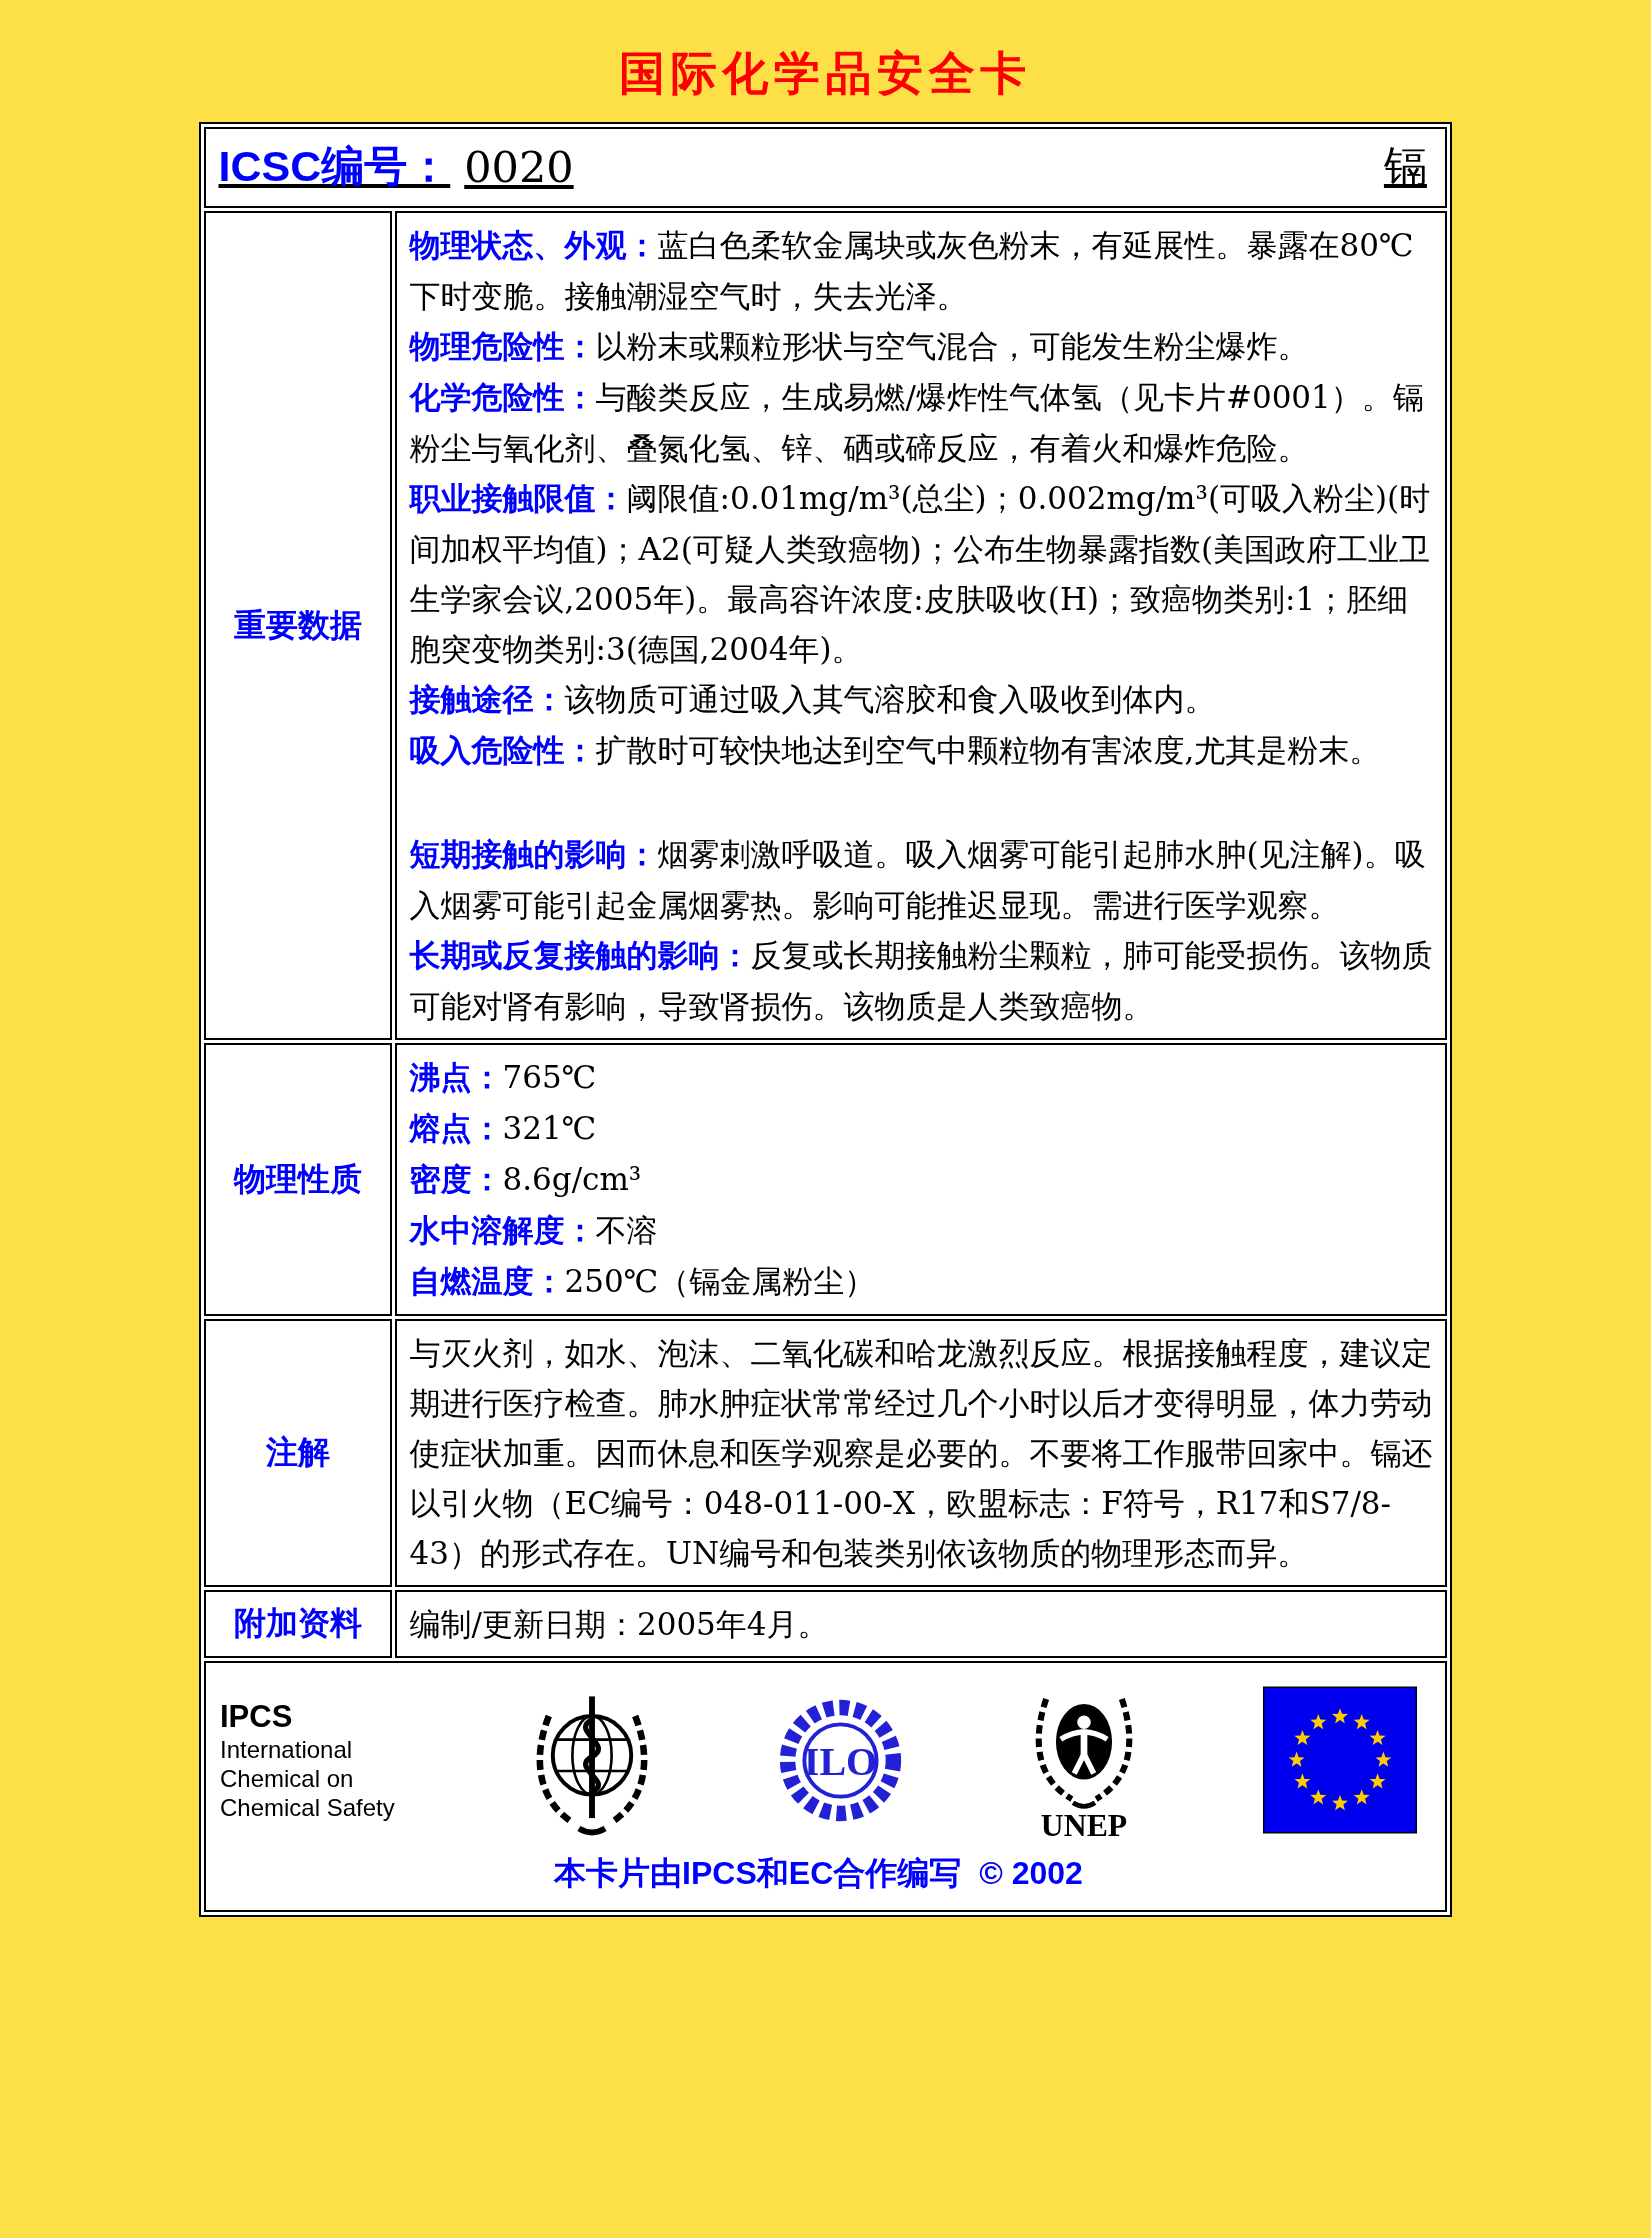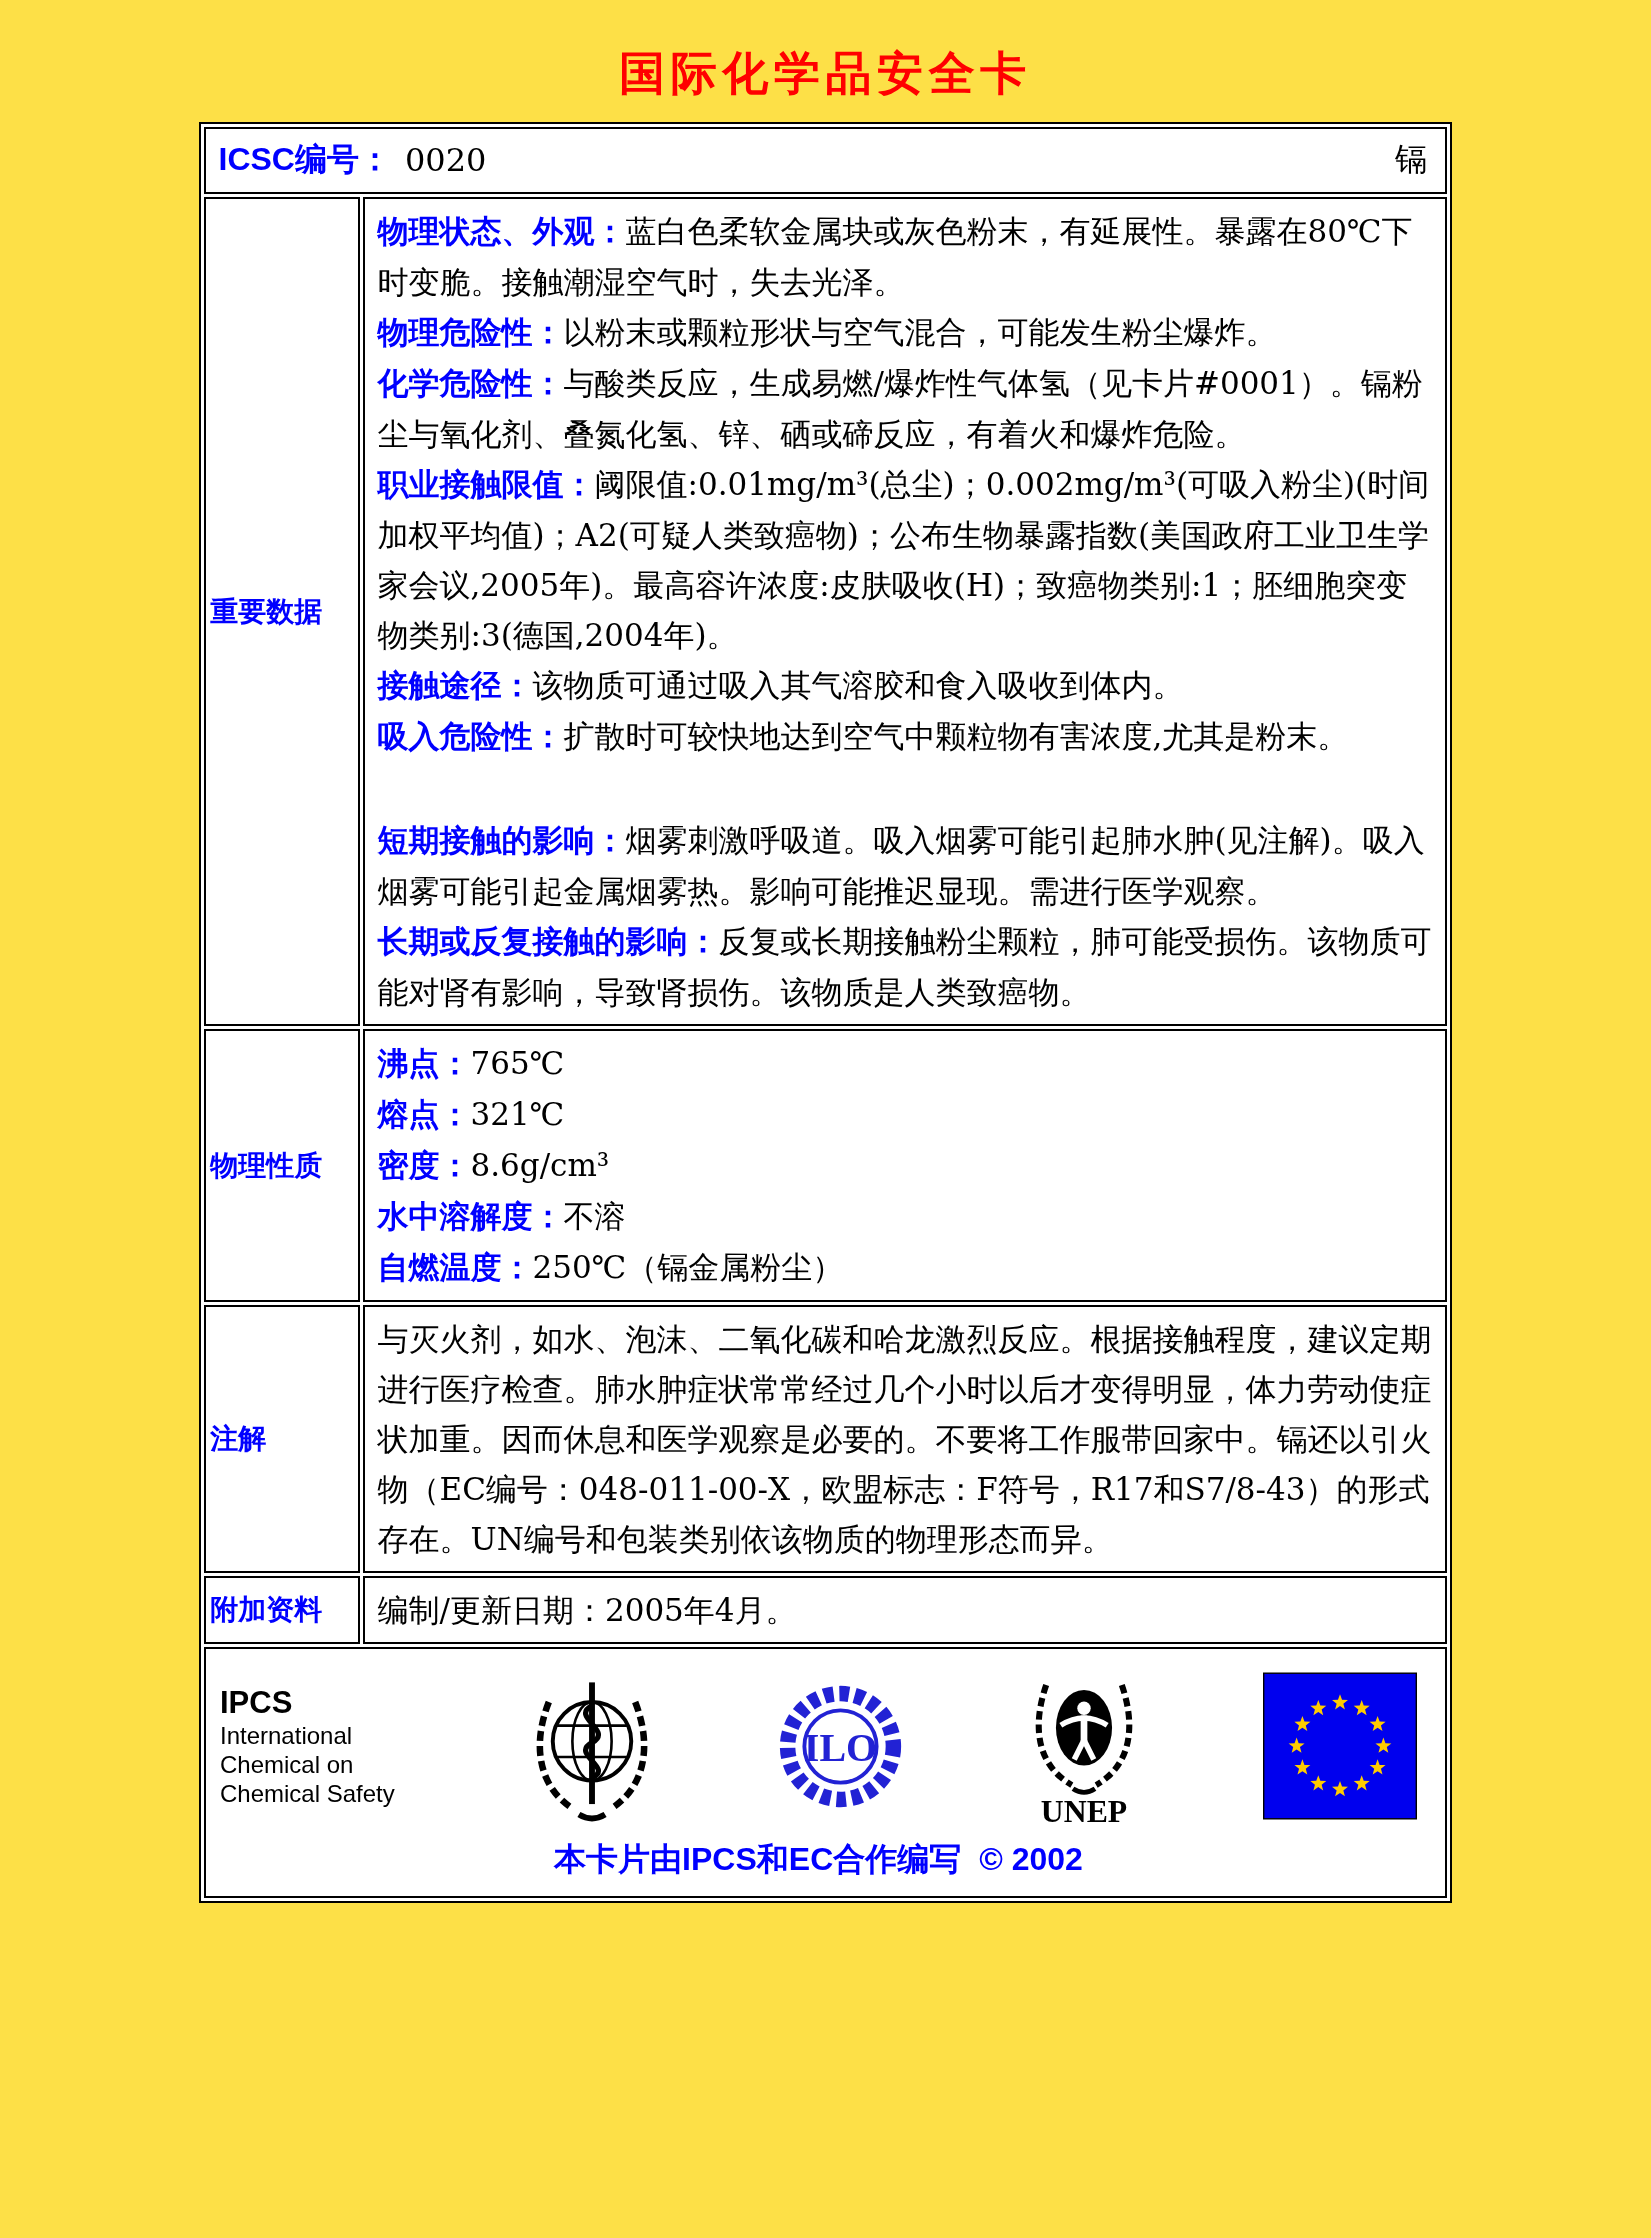--- a/index.html
+++ b/index.html
@@ -26,45 +26,47 @@
   }
   table.icsc {
     width: 100%;
     border: 2.1px solid #000;
     border-collapse: separate;
     border-spacing: 3.5px;
     background: #fff;
   }
   td { border: 2.1px solid #000; box-sizing: border-box; }
   td.label-cell {
-    width: 156px;
+    width: 188px;
+    text-align: center;
     vertical-align: middle;
     color: #0000ff;
     font-family: "Liberation Sans", sans-serif;
     font-weight: bold;
-    font-size: 28px;
+    font-size: 32px;
     padding: 4.2px;
   }
   td.content-cell {
     vertical-align: middle;
     font-size: 31px;
     line-height: 50px;
     padding: 7px 12.5px;
   }
   td.top { vertical-align: top; }
   .blue-label {
     color: #0000ff;
     font-family: "Liberation Sans", sans-serif;
     font-weight: bold;
   }
   .header-cell {
-    font-size: 32px;
+    font-size: 43px;
     padding: 9.7px 12.5px;
     vertical-align: middle;
     height: 50px;
+    text-decoration: underline;
   }
   .header-flex { display:flex; align-items:center; }
   .header-flex .icsc-num { margin-left: 14px; }
   .header-flex .chem { margin-left: auto; padding-right: 5.6px; }
   .item { margin: 0; }
   .item.gap { margin-top: 53px; }
   .env-cell { min-height: 40px; }
   .legal-cell {
     font-size: 28.5px;
     line-height: 40px;

